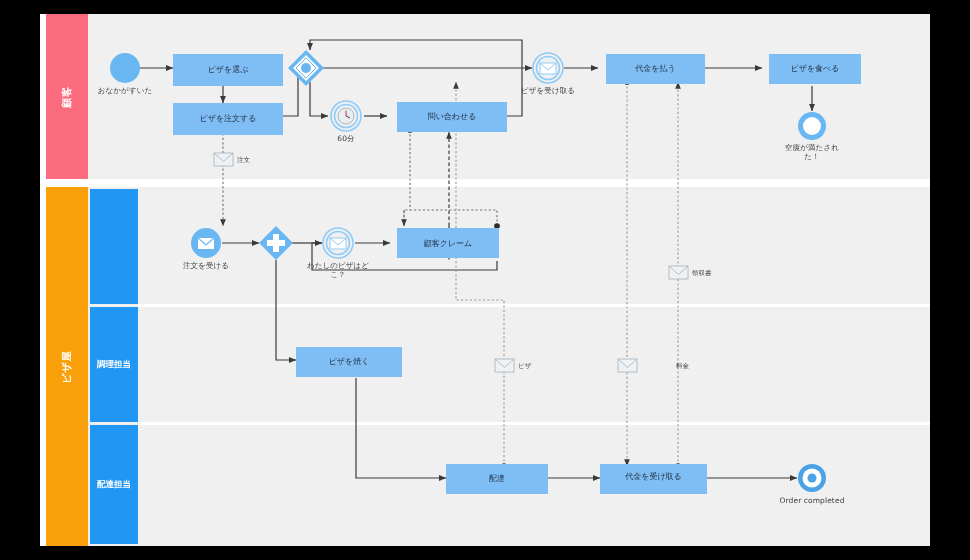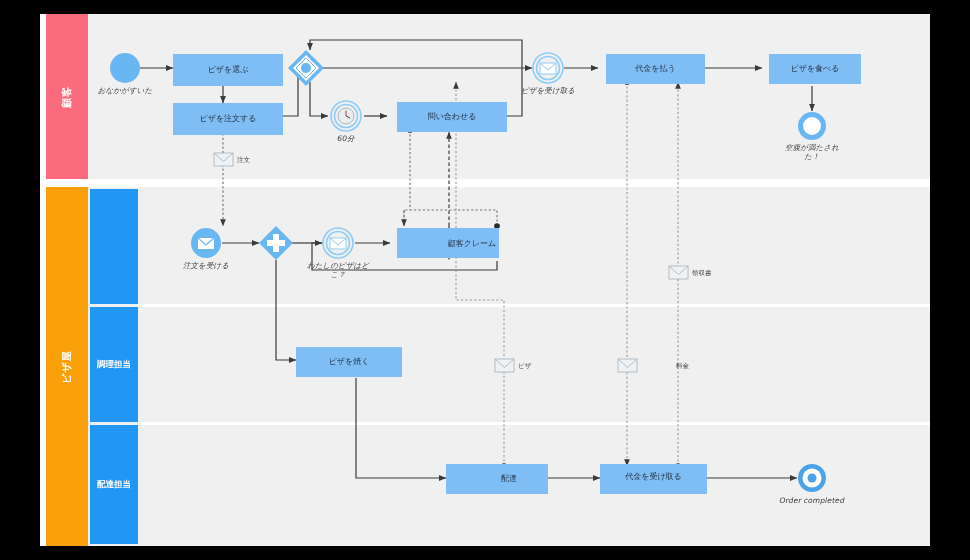--- a/index.html
+++ b/index.html
@@ -35,21 +35,20 @@
   }
   .lbl {
     position: absolute;
     font-size: 7.5px;
     color: #3b3b3b;
     text-align: center;
     line-height: 1.25;
     letter-spacing: 0.1px;
     white-space: pre-line;
     pointer-events: none;
-    font-style: italic;
   }
   .task-lbl {
     position: absolute;
     font-size: 8px;
     color: #1f2d3d;
     display: flex;
     align-items: center;
     justify-content: center;
     text-align: center;
     line-height: 1.3;
@@ -280,23 +279,23 @@
     </div>
     <div class="lane-lbl" style="left:50px; top:411px; width:48px; height:119px;">
       <span>配達担当</span>
     </div>
 
     <div class="task-lbl" style="left:133px; top:40px; width:110px; height:32px;">ピザを選ぶ</div>
     <div class="task-lbl" style="left:357px; top:88px; width:110px; height:30px;">問い合わせる</div>
     <div class="task-lbl" style="left:133px; top:89px; width:110px; height:32px;">ピザを注文する</div>
     <div class="task-lbl" style="left:566px; top:40px; width:99px; height:30px;">代金を払う</div>
     <div class="task-lbl" style="left:729px; top:40px; width:92px; height:30px;">ピザを食べる</div>
-    <div class="task-lbl" style="left:357px; top:214px; width:102px; height:33px;margin-left:24px;">顧客クレーム</div>
+    <div class="task-lbl" style="left:357px; top:214px; width:102px; height:33px;">顧客クレーム</div>
     <div class="task-lbl" style="left:256px; top:333px; width:106px; height:30px;border-radius:10px;">ピザを焼く</div>
-    <div class="task-lbl" style="left:406px; top:450px; width:102px; height:30px;margin-left:12px;">配達</div>
+    <div class="task-lbl" style="left:406px; top:450px; width:102px; height:30px;">配達</div>
     <div class="task-lbl" style="left:560px; top:450px; width:107px; height:26px;">代金を受け取る</div>
 
     <div class="lbl" style="left:50px; top:72px; width:70px;">おなかがすいた</div>
     <div class="lbl" style="left:281px; top:120px; width:50px;">60分</div>
     <div class="lbl" style="left:468px; top:72px; width:80px;">ピザを受け取る</div>
     <div class="lbl" style="left:736px; top:129px; width:72px;">空腹が満たされ
 た！</div>
     <div class="lbl" style="left:131px; top:247px; width:70px;">注文を受ける</div>
     <div class="lbl" style="left:262px; top:247px; width:72px;">わたしのピザはど
 こ？</div>

